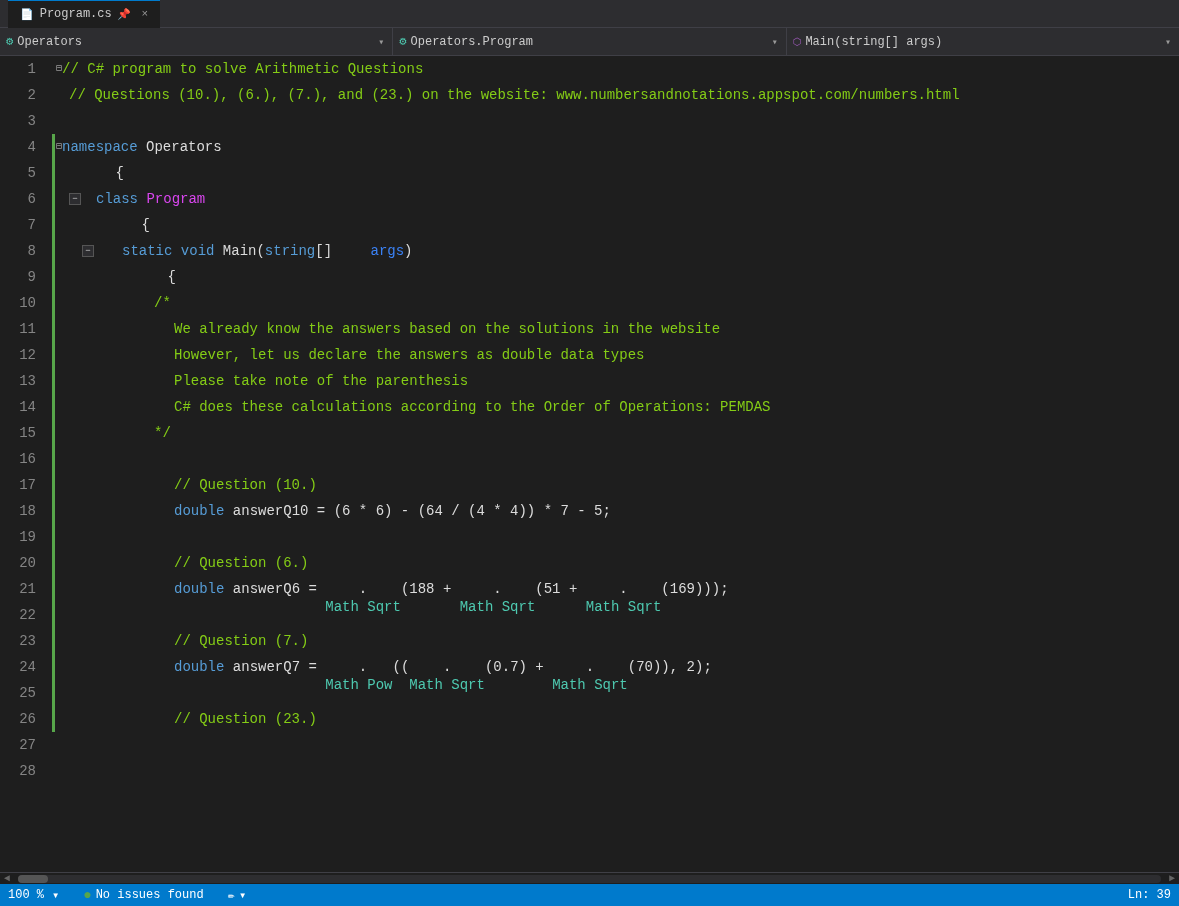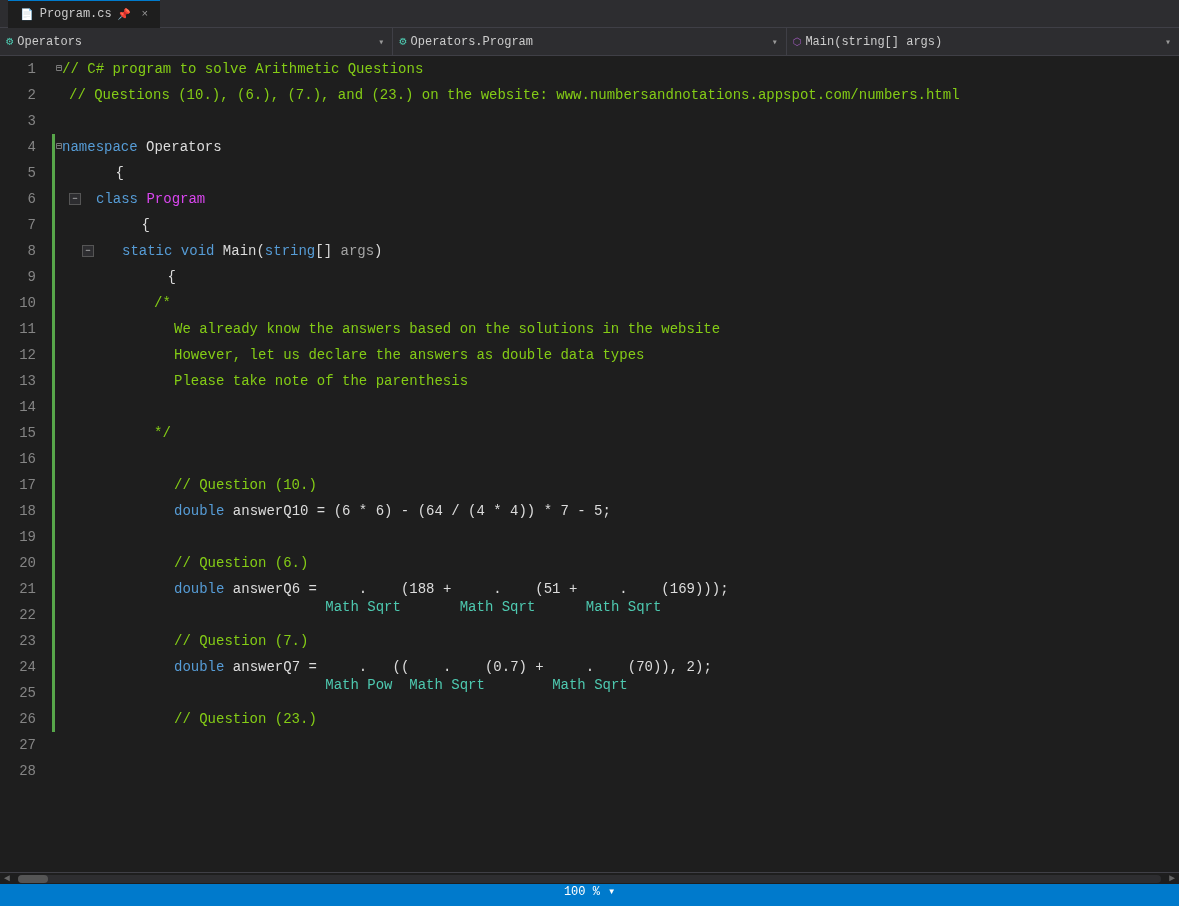--- a/index.html
+++ b/index.html
@@ -151,35 +151,34 @@
       top: 0;
       width: 3px;
       height: 26px;
       background: #57a64a;
     }
 
     
     .kw-blue { color: #569cd6; }
     .kw-comment { color: #84cc16; }
     .kw-type { color: #d946ef; }
-    .kw-param { color: #a3a3a3; }
+    .kw-param { color: #3b82f6; margin-left: 30px; }
     .kw-plain { color: #dcdcdc; }
     .kw-mathclass { color: #4ec9b0; margin-top: 36px; }
 
     
     .status-bar {
       background: #007acc;
       height: 22px;
       display: flex;
       align-items: center;
       padding: 0 8px;
       font-size: 12px;
       color: #fff;
       gap: 16px;
-      flex-direction: column;
     }
     .status-left {
       display: flex;
       align-items: center;
       gap: 8px;
     }
     .status-right {
       margin-left: auto;
       display: flex;
       align-items: center;
@@ -376,20 +375,21 @@
 
     <div class="code-line">
       <div class="green-bar"></div>
       <span style="display:inline-block;width:118px;"></span>
       <span class="kw-comment">Please take note of the parenthesis</span>
     </div>
 
     <div class="code-line">
       <div class="green-bar"></div>
       <span style="display:inline-block;width:118px;"></span>
+      <span class="kw-comment">C# does these calculations according to the Order of Operations: PEMDAS</span>
     </div>
 
     <div class="code-line">
       <div class="green-bar"></div>
       <span style="display:inline-block;width:98px;"></span>
       <span class="kw-comment">*/</span>
     </div>
 
     <div class="code-line">
       <div class="green-bar"></div>

